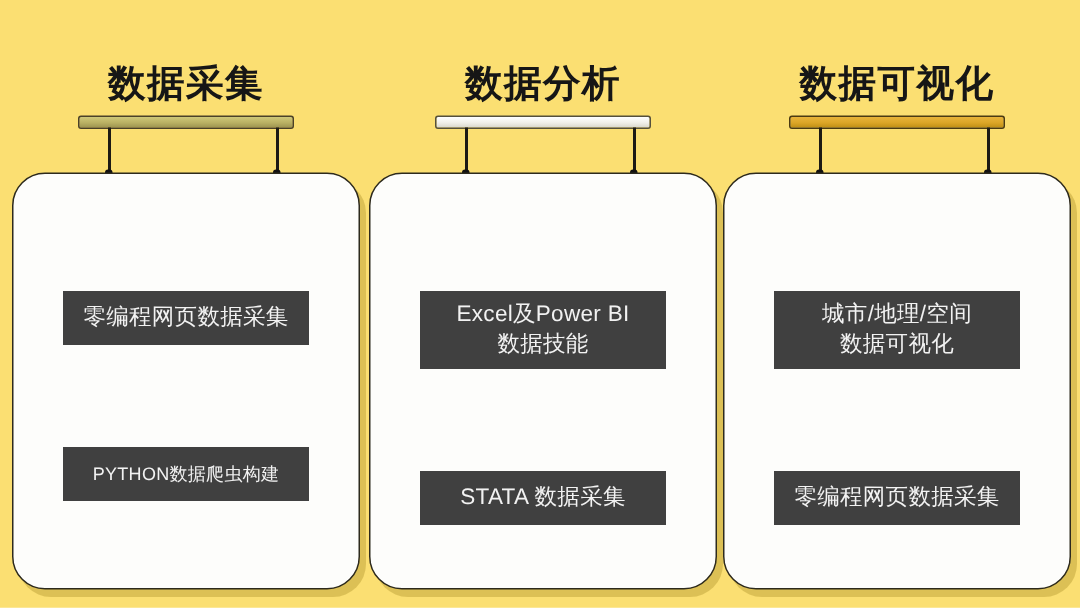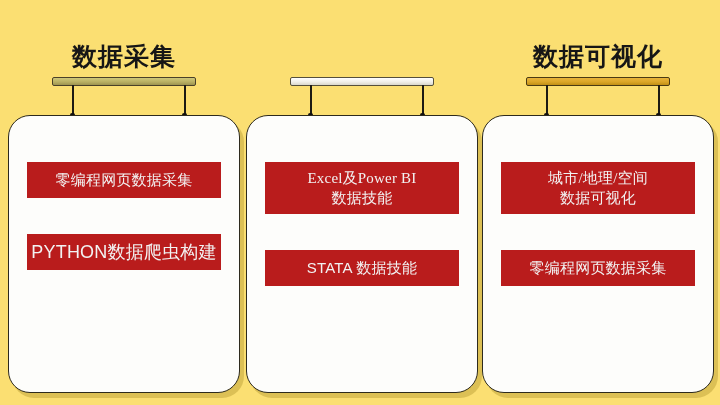--- a/index.html
+++ b/index.html
@@ -117,37 +117,38 @@
     box-sizing: border-box;
     box-shadow: 4px 5px 0 rgba(150, 122, 20, 0.30);
     display: flex;
     flex-direction: column;
     justify-content: flex-start;
     align-items: center;
     padding-top: 46px;
   }
 
   .chip {
-    width: 194px;
+    width: 164px;
     min-height: 36px;
-    background: #b91c1c;
+    background: #404040;
     color: #f2f2f2;
     display: flex;
     align-items: center;
     justify-content: center;
     text-align: center;
     font-size: 15px;
     line-height: 20px;
     letter-spacing: 0.2px;
     box-sizing: border-box;
     padding: 5px 4px;
     margin-bottom: 36px;
+    margin-top: 32px;
   }
-  .chip.two-line { min-height: 52px; font-family: Liberation Serif, serif; }
-  .chip.tight { font-size: 18px; }
+  .chip.two-line { min-height: 52px; }
+  .chip.tight { font-size: 12px; }
   .chip:last-child { margin-bottom: 0; }
 </style>
 </head>
 <body>
 
 <div id="poster">
 
   <div class="column col-1">
     <div class="col-title">数据采集</div>
     <div class="hanger-bar bar-olive"></div>
@@ -157,30 +158,31 @@
     <div class="pin-stem right"></div>
     <div class="pin-ball left"></div>
     <div class="pin-ball right"></div>
     <div class="card">
       <div class="chip">零编程网页数据采集</div>
       <div class="chip tight">PYTHON数据爬虫构建</div>
     </div>
   </div>
 
   <div class="column col-2">
+    <div class="col-title">数据分析</div>
     <div class="hanger-bar bar-white"></div>
     <div class="string left"></div>
     <div class="string right"></div>
     <div class="pin-stem left"></div>
     <div class="pin-stem right"></div>
     <div class="pin-ball left"></div>
     <div class="pin-ball right"></div>
     <div class="card">
       <div class="chip two-line">Excel及Power  BI<br>数据技能</div>
-      <div class="chip">STATA 数据技能</div>
+      <div class="chip">STATA 数据采集</div>
     </div>
   </div>
 
   <div class="column col-3">
     <div class="col-title">数据可视化</div>
     <div class="hanger-bar bar-gold"></div>
     <div class="string left"></div>
     <div class="string right"></div>
     <div class="pin-stem left"></div>
     <div class="pin-stem right"></div>

